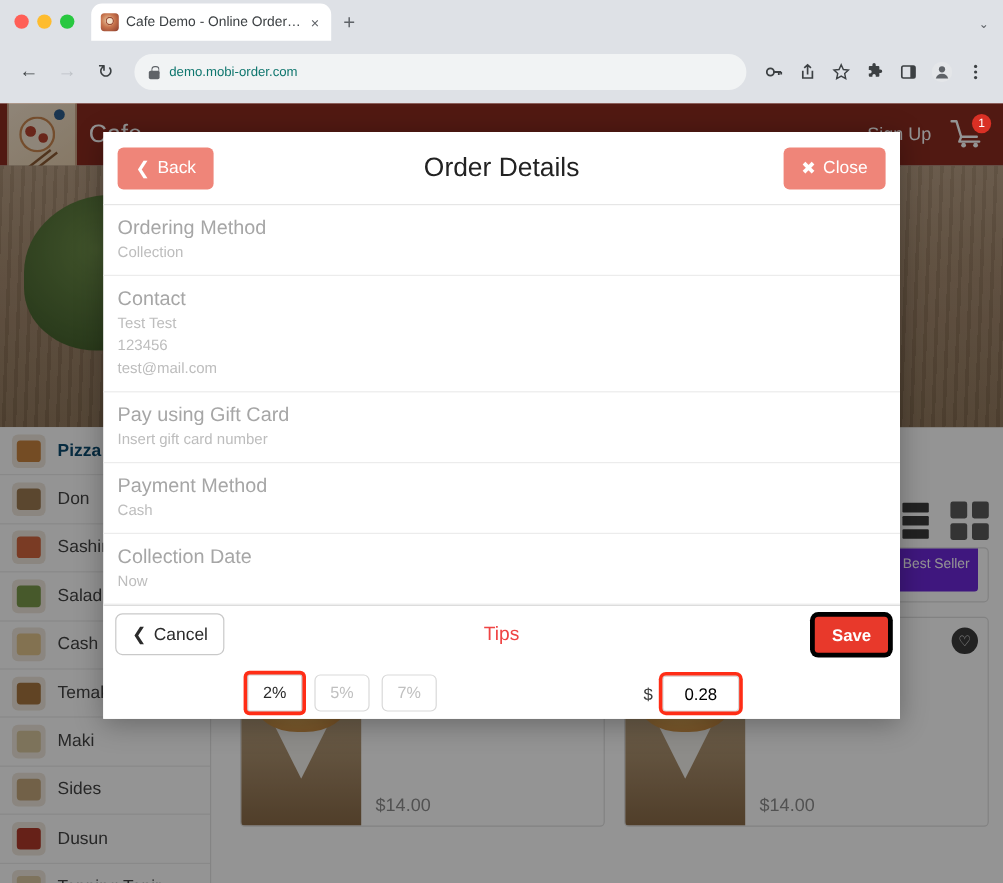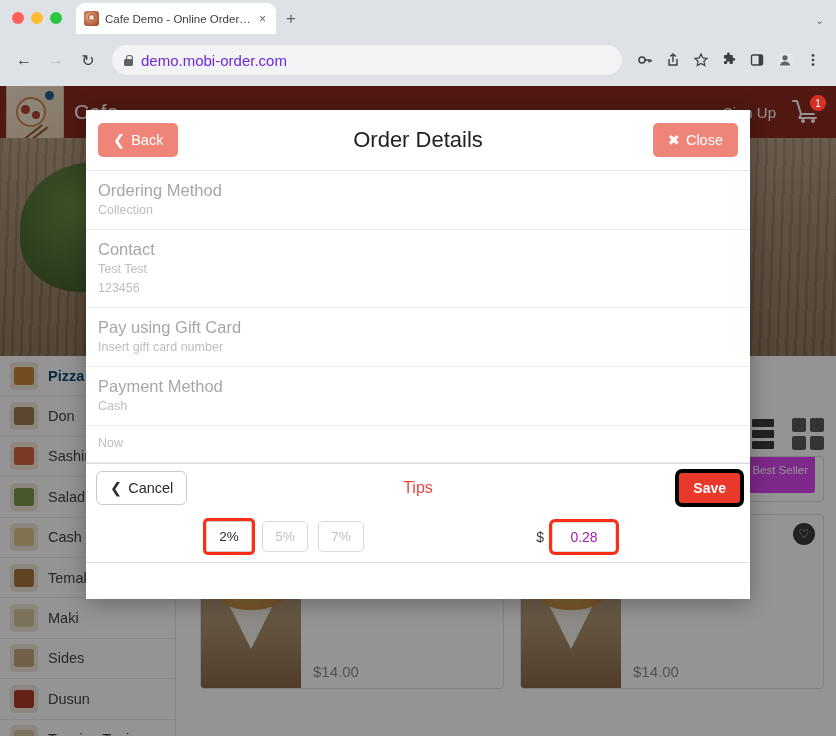--- a/index.html
+++ b/index.html
@@ -54,21 +54,21 @@
   }
   .lock-icon { width: 9px; height: 11px; position: relative; flex: 0 0 auto; }
   .lock-icon::before {
     content: ""; position: absolute; bottom: 0; left: 0; width: 9px; height: 6.5px;
     background: #5f6368; border-radius: 1.5px;
   }
   .lock-icon::after {
     content: ""; position: absolute; top: 0; left: 2px; width: 5px; height: 6px;
     border: 1.6px solid #5f6368; border-bottom: none; border-radius: 3px 3px 0 0;
   }
-  .omnibox-url { font-size: 15px; color: #6d28d9; white-space: nowrap; }
+  .omnibox-url { font-size: 11px; color: #0f766e; white-space: nowrap; }
   .tb-icons { display: flex; align-items: center; gap: 2px; flex: 0 0 auto; }
   .tb-ico { width: 26px; height: 26px; display: flex; align-items: center; justify-content: center; color: #3c4043; }
 
   
   #page { position: relative; width: 836px; height: 650px; overflow: hidden; background: #fff; }
 
   
   #site-header {
     position: absolute; top: 0; left: 0; width: 836px; height: 52px;
     background: #8c2b20; display: flex; align-items: center;
@@ -185,21 +185,21 @@
   }
   .prod-body { flex: 1 1 auto; position: relative; padding: 10px 12px; }
   .prod-name { font-size: 14.5px; color: #3a3a3a; line-height: 1.35; padding-right: 34px; }
   .prod-price { position: absolute; left: 12px; bottom: 8px; font-size: 15px; color: #8d8d8d; }
   .prod-heart {
     position: absolute; right: 8px; top: 8px; width: 22px; height: 22px; border-radius: 50%;
     background: #3c3c3c; display: flex; align-items: center; justify-content: center;
     color: #e6e6e6; font-size: 12px;
   }
   .badge-bestseller {
-    position: absolute; right: 8px; bottom: 8px; background: #d946ef; color: #fff;
+    position: absolute; right: 8px; bottom: 8px; background: #6d28d9; color: #fff;
     font-size: 11.5px; padding: 17px 7px; border-radius: 3px;
   }
   .prod-card.clipped-top { height: 46px; }
   .prod-card.clipped-top .prod-img { background: linear-gradient(180deg,#b79e7c 0%, #7a5c3b 100%); }
 
   
   #dim-overlay { position: absolute; inset: 0; background: rgba(0,0,0,.42); }
 
   
   #modal {
@@ -247,21 +247,21 @@
     min-width: 46px; height: 31px; border: 1px solid #d9d9d9; border-radius: 5px; background: #fff;
     font-size: 13.5px; color: #c0c0c0; font-family: inherit; cursor: pointer;
     display: flex; align-items: center; justify-content: center;
   }
   .tip-btn.selected { color: #2b2b2b; border-color: #cfcfcf; }
   .annot { box-shadow: 0 0 0 3px #ff2d16; border-radius: 2px; }
   .tip-amount-wrap { margin-left: auto; display: flex; align-items: center; gap: 8px; padding-right: 122px; }
   .dollar-sign { font-size: 14px; color: #3a3a3a; }
   #tip-amount {
     width: 64px; height: 30px; border: 1px solid #d9d9d9; border-radius: 3px; background: #fff;
-    font-size: 14px; color: #a21caf; text-align: center; font-family: inherit;
+    font-size: 14px; color: #000000; text-align: center; font-family: inherit;
   }
 </style>
 </head>
 <body>
 
 <div id="browser-chrome">
 
   <div id="tabstrip">
     <div class="traffic-lights">
       <span class="tl red"></span>
@@ -522,33 +522,35 @@
 
       <div class="field-row">
         <div class="field-label">Ordering Method</div>
         <div class="field-value">Collection</div>
       </div>
 
       <div class="field-row">
         <div class="field-label">Contact</div>
         <div class="field-value">Test Test</div>
         <div class="field-value">123456</div>
+        <div class="field-value">test@mail.com</div>
       </div>
 
       <div class="field-row">
         <div class="field-label">Pay using Gift Card</div>
         <div class="field-value">Insert gift card number</div>
       </div>
 
       <div class="field-row">
         <div class="field-label">Payment Method</div>
         <div class="field-value">Cash</div>
       </div>
 
       <div class="field-row">
+        <div class="field-label">Collection Date</div>
         <div class="field-value">Now</div>
       </div>
 
       <div id="tips-panel">
         <div id="tips-head">
           <button id="btn-cancel">
             <span>❮</span>
             <span>Cancel</span>
           </button>
           <div id="tips-title">Tips</div>

